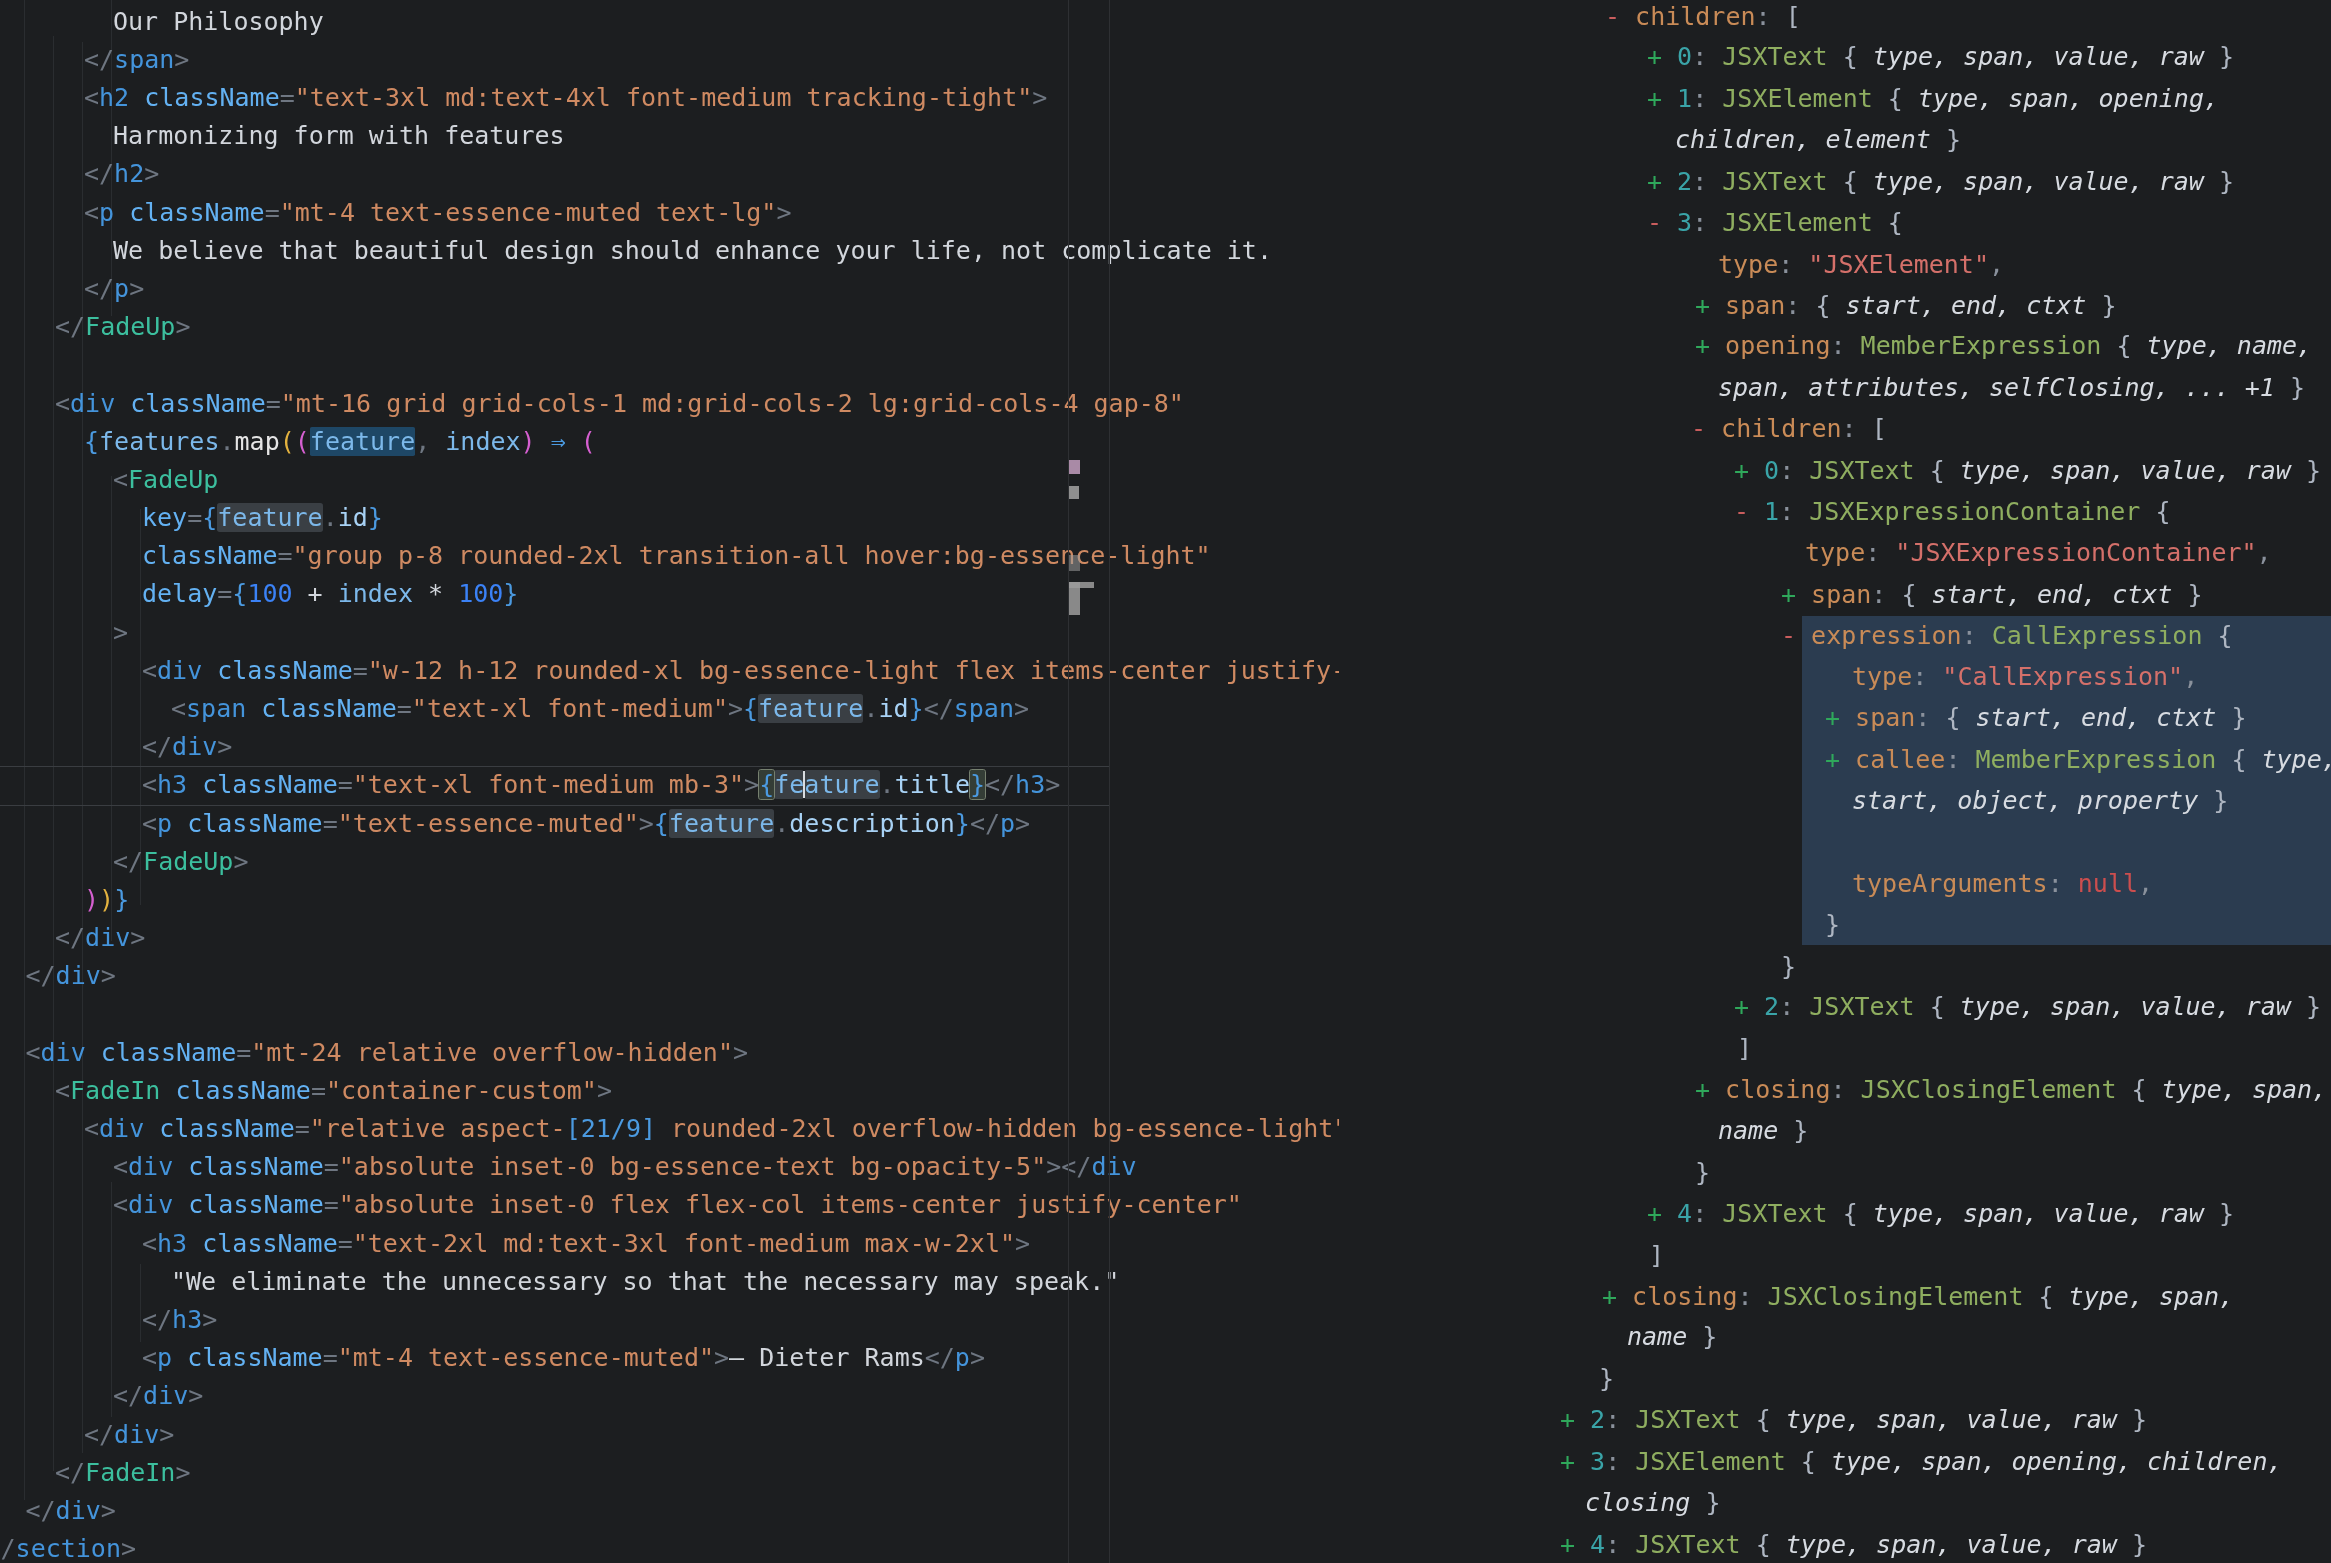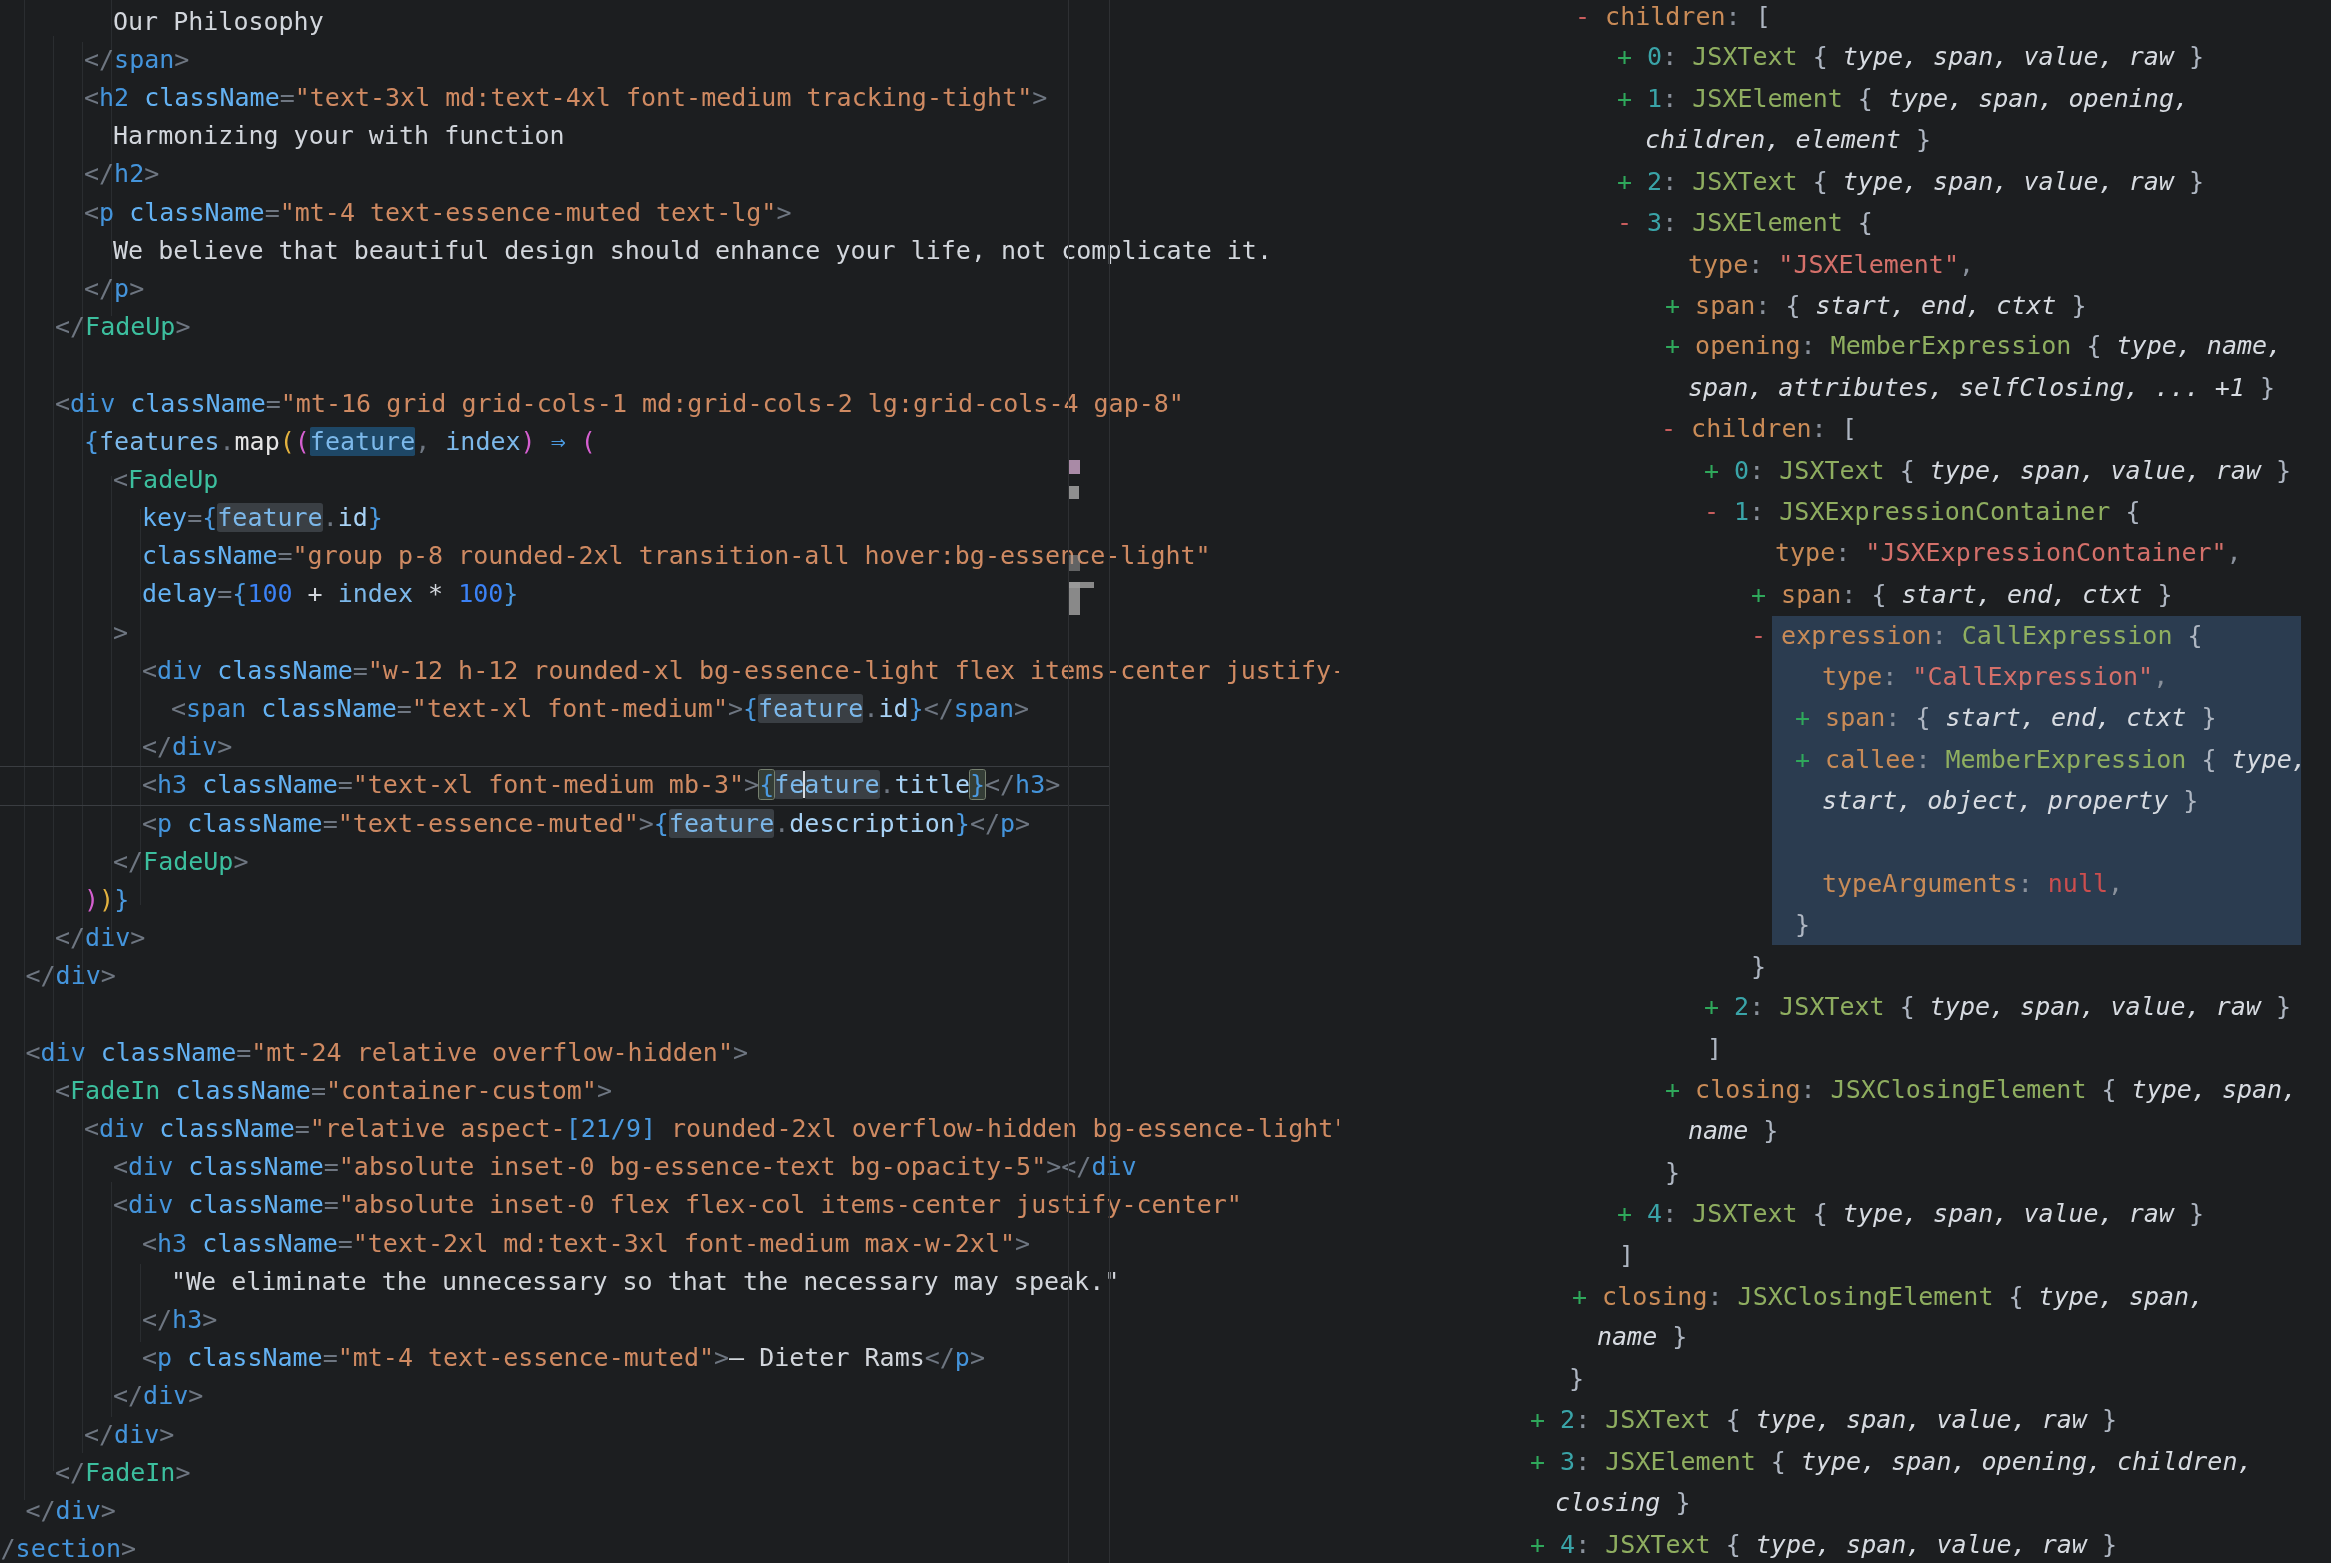--- a/index.html
+++ b/index.html
@@ -1,20 +1,20 @@
 <!DOCTYPE html>
 <html style="font-size:14.5px"><head>
 <meta charset="utf-8">
 <style>
   html,body{margin:0;padding:0;background:#141516;}
   #screen{position:relative;width:2331px;height:1564px;background:#1C1E20;overflow:hidden;
     font-family:"DejaVu Sans Mono","Liberation Mono",monospace;font-size:25px;color:#D2D6DC;}
   .pane{position:absolute;top:0;height:1564px;overflow:hidden;}
   #left-pane{left:0;width:1339px;}
-  #right-pane{left:1080px;width:1221px;text-align:right;}
+  #right-pane{left:1110px;width:1221px;text-align:right;}
   .line{position:absolute;height:38px;line-height:38px;white-space:pre;}
   #right-pane .line{height:42px;line-height:42px;}
   .guide{position:absolute;width:0.9px;background:#2A2D30;}
   .vrule{position:absolute;top:0;width:0.9px;height:1564px;background:#2E3033;}
   .hline{position:absolute;left:0;width:1110px;height:0.9px;background:#3A3D41;}
   .mark{position:absolute;}
   .hl-block{position:absolute;background:#2B3C50;}
   
   .c-pn{color:#6E7681}
   .c-tag{color:#4494DB}
@@ -59,21 +59,21 @@
       <div class="guide" style="left: 111px; top: 0px; height: 316px;"></div>
       <div class="guide" style="left: 111px; top: 476px; height: 465px;"></div>
       <div class="guide" style="left: 111px; top: 1182px; height: 235px;"></div>
       <div class="guide" style="left: 140px; top: 509px; height: 396px;"></div>
       <div class="guide" style="left: 140px; top: 1264px; height: 78px;"></div>
       <div class="hline" style="top: 766px;"></div>
       <div class="hline" style="top: 805px;"></div>
       <div class="line" style="left: 113px; top: 2.7px;"><span class="c-txt">Our Philosophy</span></div>
       <div class="line" style="left: 84px; top: 41px;"><span class="c-pn">&lt;/</span><span class="c-tag">span</span><span class="c-pn">&gt;</span></div>
       <div class="line" style="left: 84px; top: 79px;"><span class="c-pn">&lt;</span><span class="c-tag">h2</span><span class="c-attr"> className</span><span class="c-pn">=</span><span class="c-str">"text-3xl md:text-4xl font-medium tracking-tight"</span><span class="c-pn">&gt;</span></div>
-      <div class="line" style="left: 113px; top: 117px;"><span class="c-txt">Harmonizing your with function</span></div>
+      <div class="line" style="left: 113px; top: 117px;"><span class="c-txt">Harmonizing form with features</span></div>
       <div class="line" style="left: 84px; top: 155px;"><span class="c-pn">&lt;/</span><span class="c-tag">h2</span><span class="c-pn">&gt;</span></div>
       <div class="line" style="left: 84px; top: 194px;"><span class="c-pn">&lt;</span><span class="c-tag">p</span><span class="c-attr"> className</span><span class="c-pn">=</span><span class="c-str">"mt-4 text-essence-muted text-lg"</span><span class="c-pn">&gt;</span></div>
       <div class="line" style="left: 113px; top: 232px;"><span class="c-txt">We believe that beautiful design should enhance your life, not complicate it.</span></div>
       <div class="line" style="left: 84px; top: 270px;"><span class="c-pn">&lt;/</span><span class="c-tag">p</span><span class="c-pn">&gt;</span></div>
       <div class="line" style="left: 55px; top: 308px;"><span class="c-pn">&lt;/</span><span class="c-cmp">FadeUp</span><span class="c-pn">&gt;</span></div>
       <div class="line" style="left: 55px; top: 385px;"><span class="c-pn">&lt;</span><span class="c-tag">div</span><span class="c-attr"> className</span><span class="c-pn">=</span><span class="c-str">"mt-16 grid grid-cols-1 md:grid-cols-2 lg:grid-cols-4 gap-8"</span></div>
       <div class="line" style="left: 84px; top: 423px;"><span class="c-brc">{</span><span class="c-var">features</span><span class="c-pn">.</span><span class="c-fn">map</span><span class="c-pg">(</span><span class="c-pp">(</span><span class="c-var f-sel">feature</span><span class="c-pn">, </span><span class="c-var">index</span><span class="c-pp">)</span><span class="c-txt"> </span><span class="c-brc">⇒</span><span class="c-txt"> </span><span class="c-pp">(</span></div>
       <div class="line" style="left: 113px; top: 461px;"><span class="c-pn">&lt;</span><span class="c-cmp">FadeUp</span></div>
       <div class="line" style="left: 142px; top: 499px;"><span class="c-attr">key</span><span class="c-pn">=</span><span class="c-brc">{</span><span class="c-var f-occ">feature</span><span class="c-pn">.</span><span class="c-prop">id</span><span class="c-brc">}</span></div>
       <div class="line" style="left: 142px; top: 537px;"><span class="c-attr">className</span><span class="c-pn">=</span><span class="c-str">"group p-8 rounded-2xl transition-all hover:bg-essence-light"</span></div>

